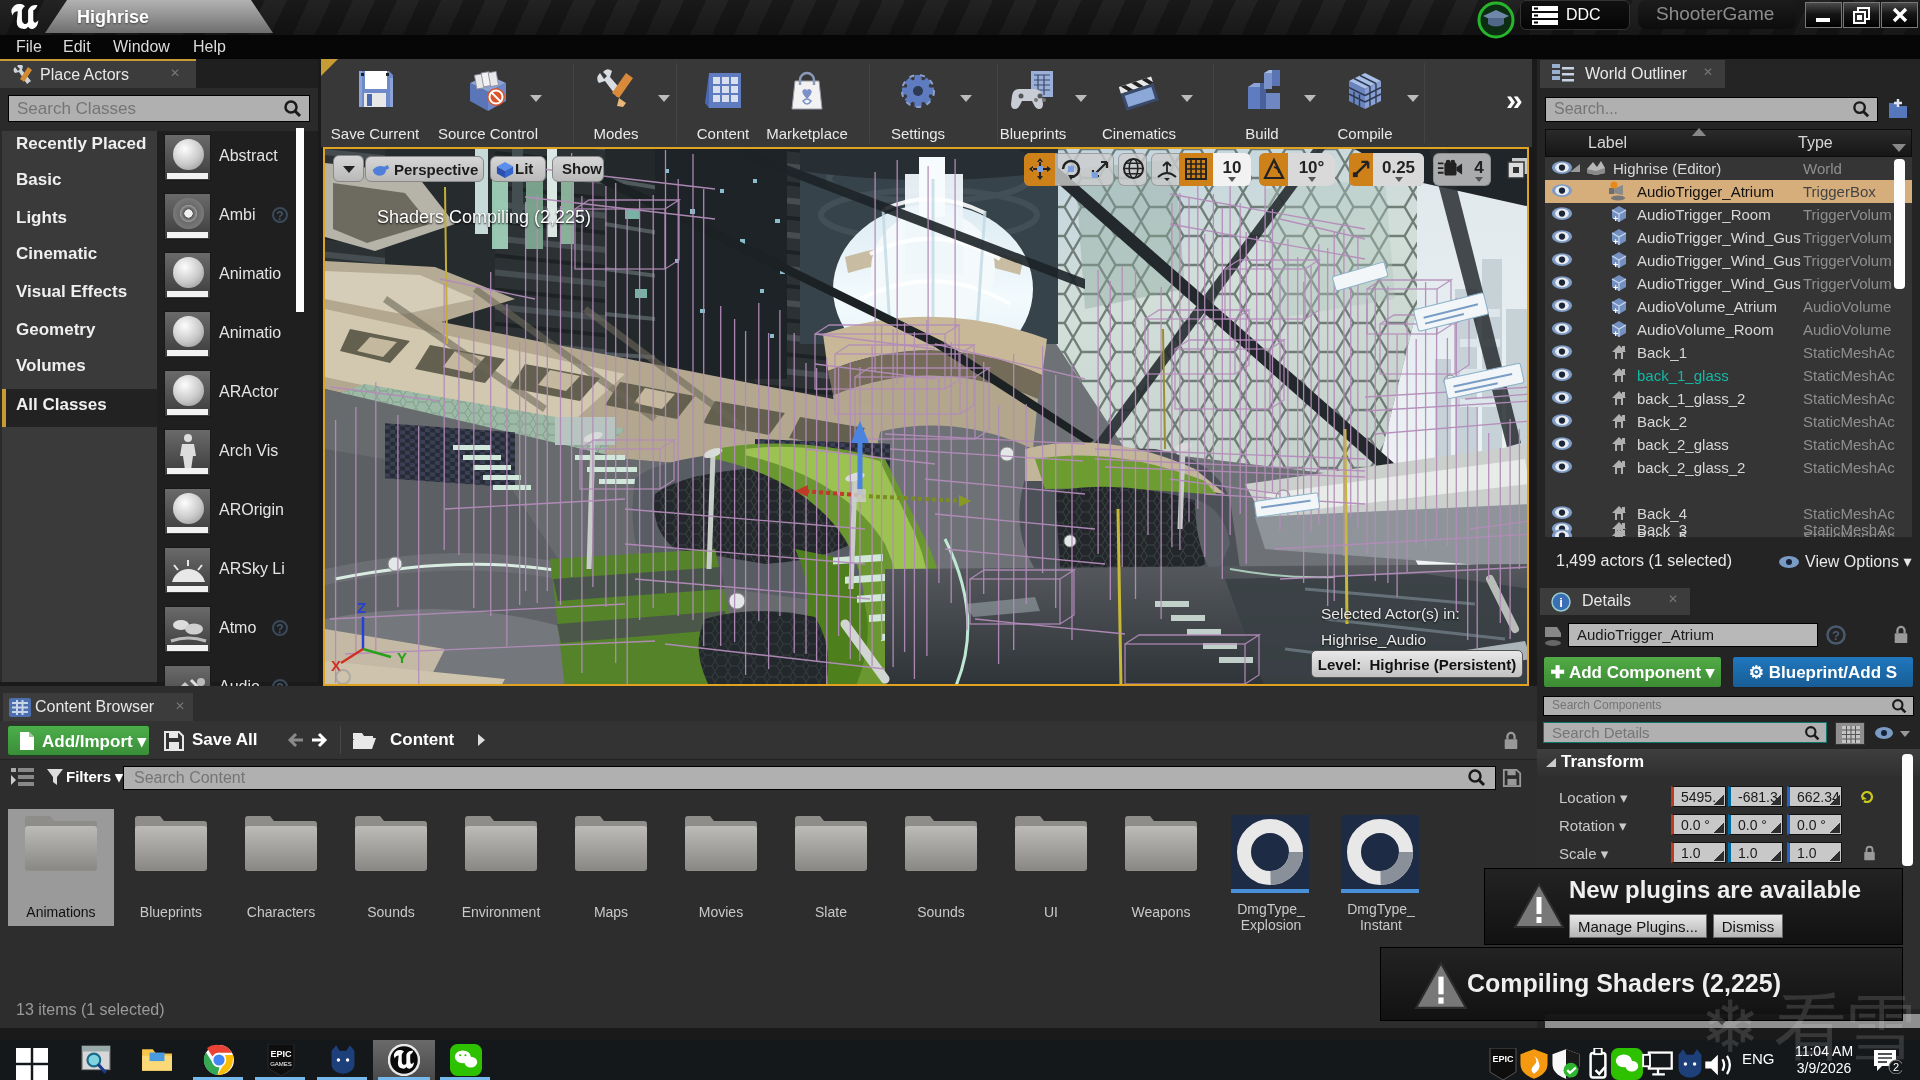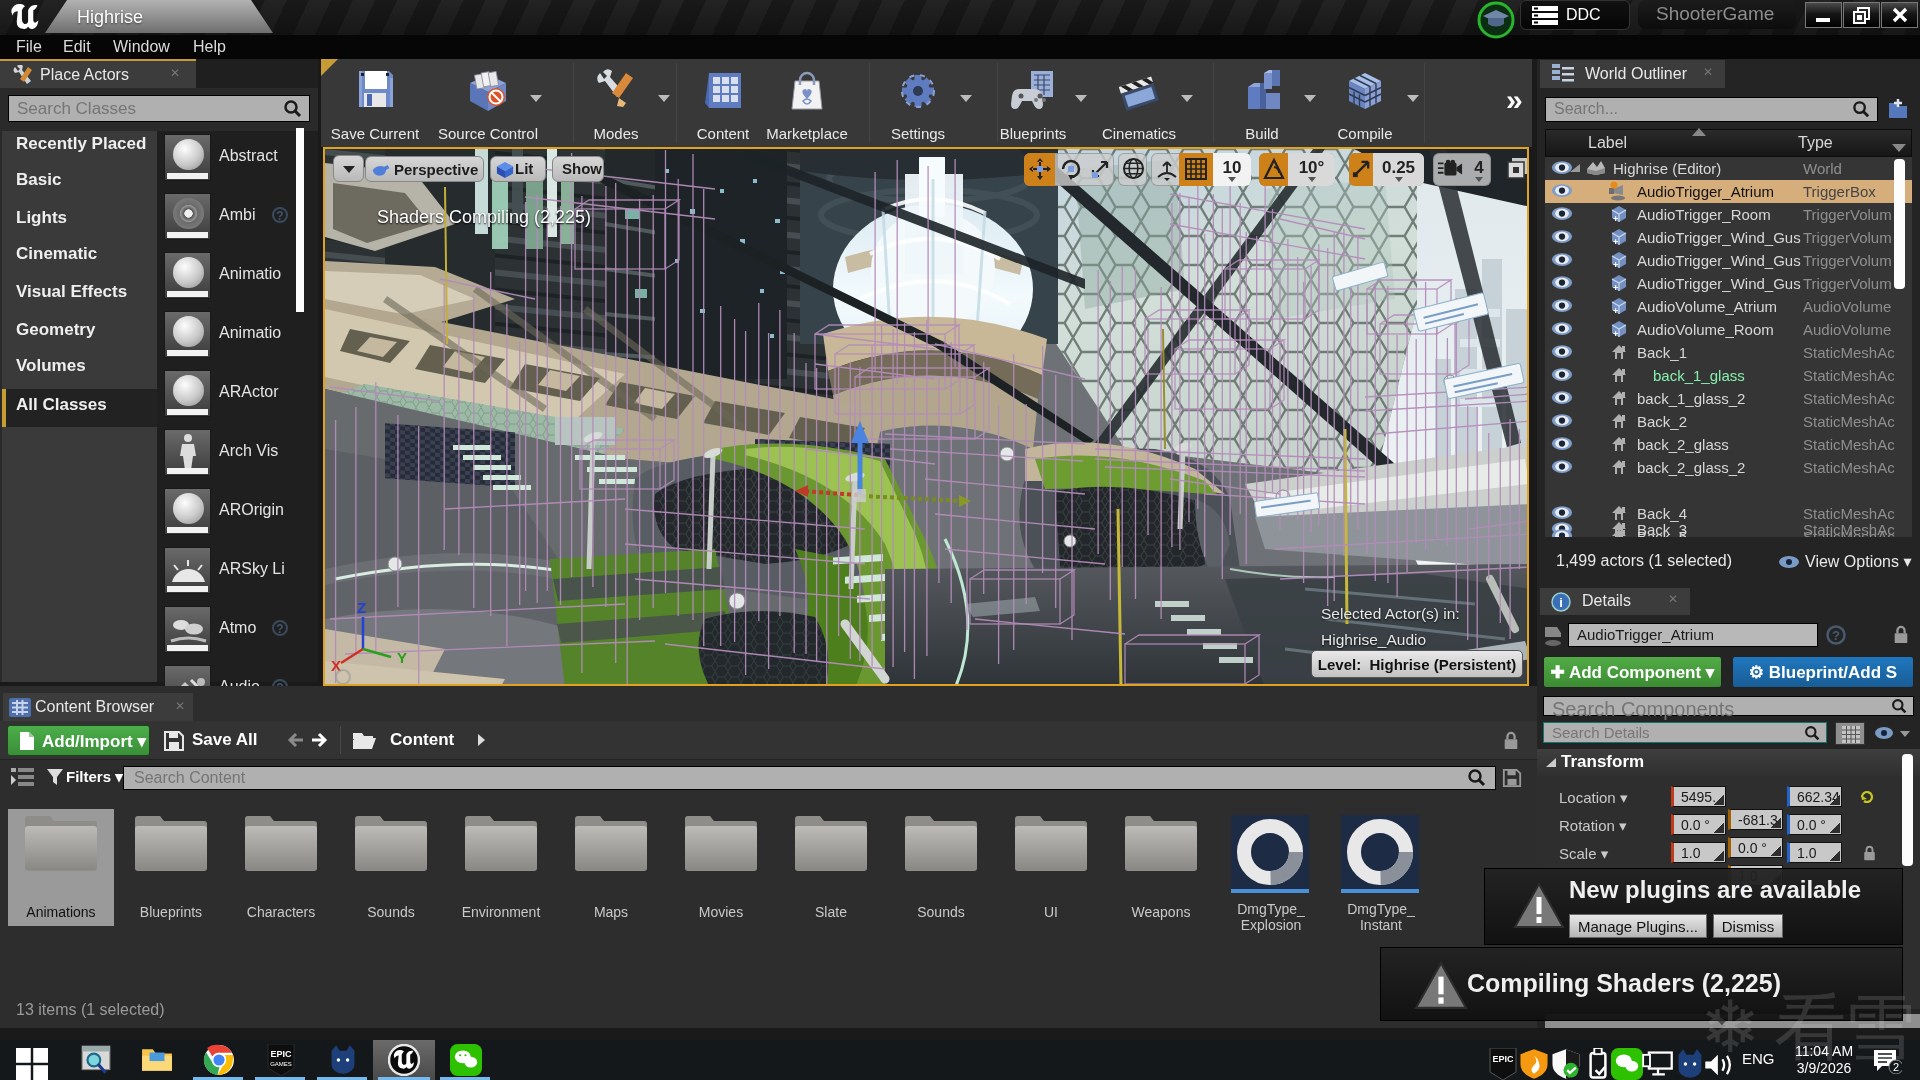--- a/index.html
+++ b/index.html
@@ -9,21 +9,21 @@
 
 
 #titlebar { left:0; top:0; width:1920px; height:35px;
   background:repeating-linear-gradient(115deg,#232323 0 20px,#191919 20px 40px); }
 #titlebar::after{ content:""; position:absolute; left:0; top:0; right:0; height:35px;
   background:linear-gradient(#3d3d3d00, #00000055);}
 #uelogo { left:7px; top:2px; width:36px; height:31px; z-index:5;}
 #hightab { left:45px; top:0px; width:228px; height:33px; z-index:4;
   background:linear-gradient(#b2b2b2,#8e8e8e 55%,#6e6e6e);
   clip-path:polygon(0 100%, 22px 0, 206px 0, 100% 100%); }
-#hightab span { position:absolute; left:32px; top:7px; color:#fff; font-size:18px; font-weight:normal; text-shadow:0 1px 2px #00000088; }
+#hightab span { position:absolute; left:32px; top:7px; color:#fff; font-size:18px; font-weight:bold; text-shadow:0 1px 2px #00000088; }
 #greenicon { left:1475px; top:0px; width:42px; height:42px; z-index:6; }
 #ddcpill { left:1520px; top:0px; width:110px; height:30px; background:linear-gradient(#111,#050505); border:1px solid #333; border-radius:6px; color:#eee; z-index:5;}
 #ddcpill span{ position:absolute; left:45px; top:5px; font-size:16px; color:#fff;}
 #shootpill { left:1638px; top:0px; width:158px; height:29px; background:linear-gradient(#1c1c1c,#0c0c0c); border-radius:8px; z-index:5;}
 #shootpill span{ position:absolute; left:18px; top:3px; font-size:19px; color:#8d8d8d;}
 .winbtn { top:2px; width:37px; height:26px; background:linear-gradient(#4a4a4a,#161616 45%,#000); border:1px solid #777; z-index:6; }
 .winbtn svg{ position:absolute; left:8px; top:3px;}
 
 
 #menubar { left:0; top:35px; width:1920px; height:24px; background:#060606; }
@@ -85,30 +85,30 @@
 #ol-scroll { position:absolute; left:357px; top:100px; width:11px; height:130px; background:#fdfdfd; border-radius:4px;}
 
 
 #details { left:1537px; top:586px; width:383px; height:442px; background:#242424; }
 #dt-tab { position:absolute; left:3px; top:2px; width:150px; height:27px; background:#3c3c3c; }
 #dt-tab .t { position:absolute; left:42px; top:4px; color:#e8e8e8; font-size:16px; }
 #dt-name { position:absolute; left:31px; top:37px; width:250px; height:24px; background:#b8b8b8; border:1px solid #000; color:#1a1a1a; font-size:15px; padding:2px 0 0 8px;}
 #btn-addcomp { position:absolute; left:6px; top:70px; width:179px; height:32px; background:linear-gradient(#52ab46,#3c8c33); border:1px solid #222; border-radius:3px; color:#fff; font-weight:bold; font-size:17px; text-align:center; padding-top:5px;}
 #btn-bp { position:absolute; left:195px; top:70px; width:182px; height:32px; background:linear-gradient(#2077be,#185d96); border:1px solid #222; border-radius:3px; color:#fff; font-weight:bold; font-size:17px; text-align:center; padding-top:5px;}
 #dt-sc { position:absolute; left:6px; top:110px; width:371px; height:20px; background:#b0b0b0; border:1px solid #000;}
-#dt-sc span{ position:absolute; left:8px; top:1px; color:#757575; font-size:20px;}
+#dt-sc span{ position:absolute; left:8px; top:1px; color:#757575; font-size:12px;}
 #dt-sd { position:absolute; left:6px; top:136px; width:284px; height:21px; background:#b0b0b0; border:1px solid #0f766e;}
 #dt-sd span{ position:absolute; left:8px; top:1px; color:#757575; font-size:15px;}
 #dt-body { position:absolute; left:0; top:163px; width:383px; height:260px; background:#2e2e2e;}
 #tf-head { position:absolute; left:0; top:0; width:383px; height:27px; background:linear-gradient(#3e3e3e,#303030); color:#fff; font-weight:bold; font-size:17px; }
 .tfrow { position:absolute; left:0; width:383px; height:24px; }
 .tfrow .lbl { position:absolute; left:22px; top:3px; color:#c9c9c9; font-size:15px;}
 .valbox { position:absolute; top:0; width:55px; height:21px; background:#c8c8c8; border:1px solid #111; color:#1a1a1a; font-size:14px; padding:2px 0 0 7px;}
 .valbox::after { content:""; position:absolute; right:1px; bottom:1px; width:11px; height:11px; background:linear-gradient(315deg,#2e2e2e 48%, #c8c8c800 50%);}
-.vred{ border-left:3px solid #c33b1d;} .vgrn{ border-left:3px solid #a16207;margin-top:23px;} .vblu{ border-left:3px solid #2463c8;}
+.vred{ border-left:3px solid #c33b1d;} .vgrn{ border-left:3px solid #0369a1;} .vblu{ border-left:3px solid #2463c8;}
 #dt-strip { position:absolute; left:1545px; top:1014px; width:375px; height:14px; background:#8f8f8f; }
 #dt-scroll { position:absolute; left:365px; top:168px; width:11px; height:112px; background:#fdfdfd; border-radius:4px;}
 
 
 #cbrowser { left:0; top:686px; width:1537px; height:342px; background:#2d2d2d; }
 #cb-tab { position:absolute; left:3px; top:7px; width:190px; height:28px; background:#3c3c3c;}
 #cb-tab .t { position:absolute; left:32px; top:5px; color:#e8e8e8; font-size:16px;}
 #cb-bar { position:absolute; left:0; top:35px; width:1537px; height:39px; background:#333333; border-bottom:1px solid #222;}
 #btn-add { position:absolute; left:7px; top:4px; width:143px; height:31px; background:linear-gradient(#4cae4a,#3a8e39); border:1px solid #1c441c; border-radius:3px; color:#fff; font-weight:bold; font-size:17px; }
 #cb-filters { position:absolute; left:0; top:74px; width:1537px; height:36px; }
@@ -1180,21 +1180,21 @@
         <div class="orow" style="top:207px;">
           <svg width="22" height="14" viewBox="0 0 24 15" style="position:absolute;left:6px;top:4px">
             <ellipse cx="12" cy="7" rx="11" ry="7" fill="#7e9cc8"></ellipse>
             <ellipse cx="12" cy="7" rx="7.5" ry="5.2" fill="#e8ecf2"></ellipse>
             <circle cx="12" cy="7" r="3.4" fill="#1a2636"></circle>
           </svg>
           <svg width="18" height="17" viewBox="0 0 18 17" style="position:absolute;left:65px;top:3px">
             <path d="M2 8 L9 1 L12 4 L12 2 L15 2 L15 7 L16 8 L13 8 L13 15 L5 15 L5 8 Z" fill="#b0b0b0"></path>
             <rect x="7" y="9" width="4" height="6" fill="#3a3a3a"></rect>
           </svg>
-          <div class="lbl" style="left:108px;color:#86efac">back_1_glass</div>
+          <div class="lbl" style="left:92px;color:#14b8a6">back_1_glass</div>
           <div class="typ" style="color:#8f8f8f">StaticMeshAc</div>
         </div>
         <div class="orow" style="top:230px;">
           <svg width="22" height="14" viewBox="0 0 24 15" style="position:absolute;left:6px;top:4px">
             <ellipse cx="12" cy="7" rx="11" ry="7" fill="#7e9cc8"></ellipse>
             <ellipse cx="12" cy="7" rx="7.5" ry="5.2" fill="#e8ecf2"></ellipse>
             <circle cx="12" cy="7" r="3.4" fill="#1a2636"></circle>
           </svg>
           <svg width="18" height="17" viewBox="0 0 18 17" style="position:absolute;left:65px;top:3px">
             <path d="M2 8 L9 1 L12 4 L12 2 L15 2 L15 7 L16 8 L13 8 L13 15 L5 15 L5 8 Z" fill="#b0b0b0"></path>

